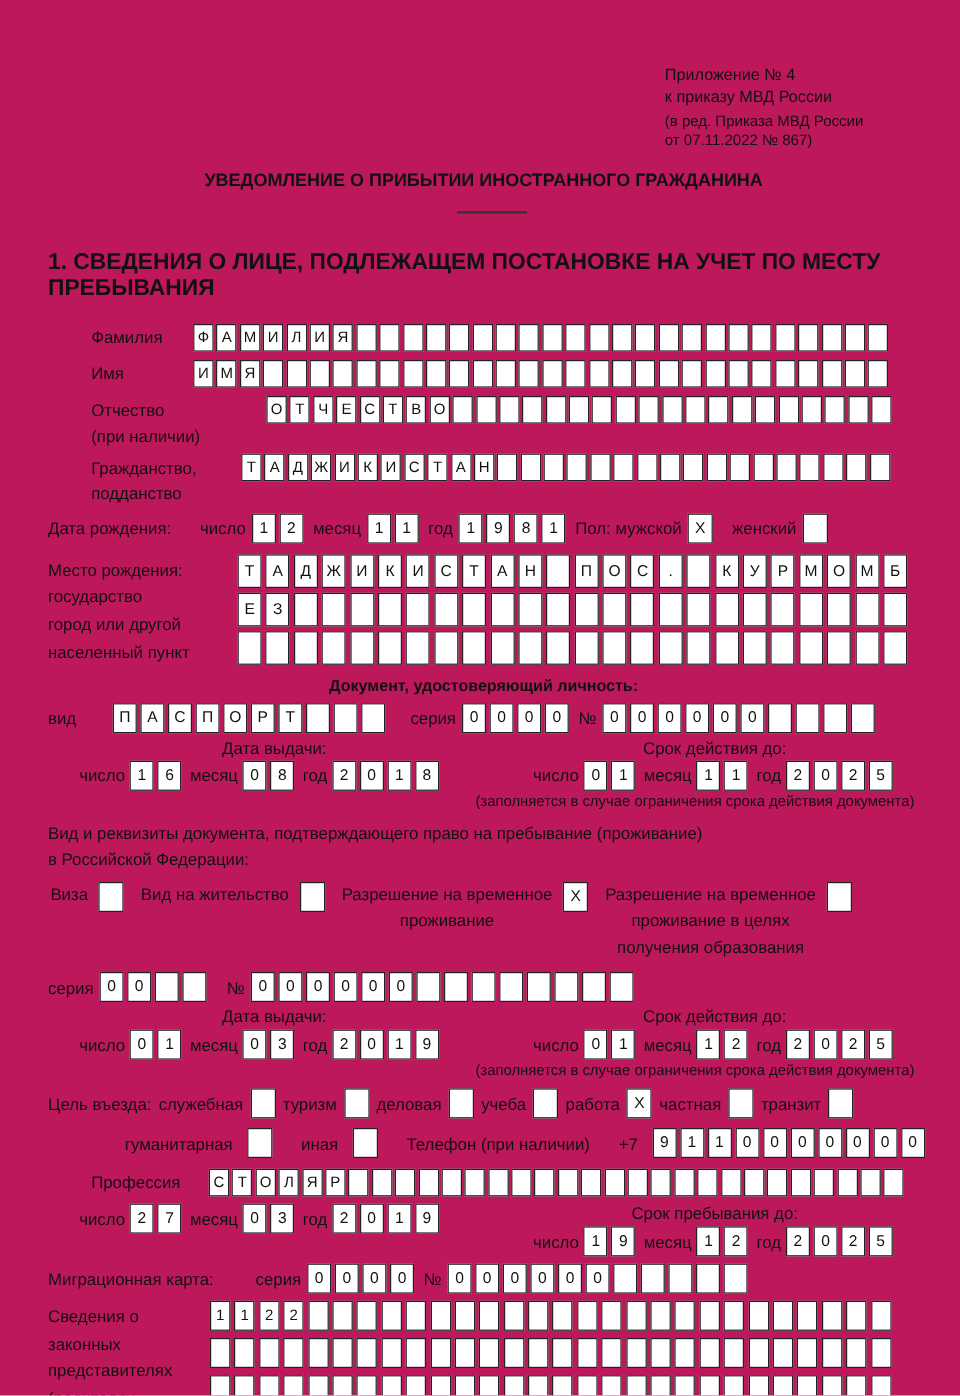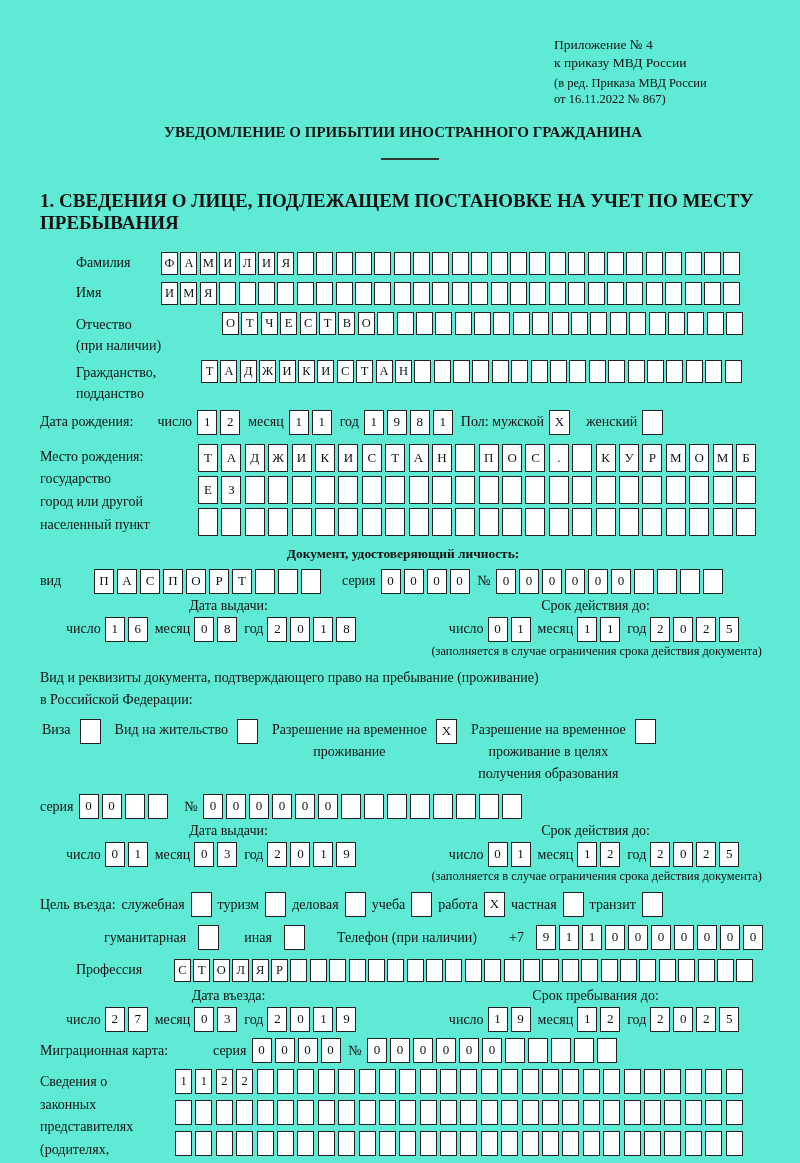--- a/index.html
+++ b/index.html
@@ -1,19 +1,19 @@
 <!DOCTYPE html>
 <html lang="ru"><head>
 <meta charset="utf-8">
 <style>
   html,body{margin:0;padding:0;background:#e8e8e8;}
   .page{
-    width:800px;height:1163px;margin:0 auto;background:#5eead4;color:#111;
-    font-family:Liberation Serif, serif;font-size:14px;
-    box-sizing:border-box;padding:36px 34px 0 40px;overflow:hidden;position:relative;
+    width:800px;height:1163px;margin:0 auto;background:#be185d;color:#111;
+    font-family:Liberation Sans, sans-serif;font-size:14px;
+    box-sizing:border-box;padding:54px 34px 0 40px;overflow:hidden;position:relative;
   }
   
   .hdr{margin-left:auto;width:212px;line-height:1.32;font-size:13.5px;}
   .hdr .ed{font-size:12.5px;margin-top:3px;line-height:1.3;}
   .forma{text-align:right;font-weight:bold;font-size:14.5px;margin:14px 28px 0 0;letter-spacing:.5px;}
   
   .title{text-align:center;font-weight:bold;font-size:15px;margin-top:14px;line-height:1.55;}
   .title .l2 .blank{display:inline-block;width:58px;border-bottom:2px solid #333;height:14px;margin-left:14px;}
   .sect{font-weight:bold;font-size:19px;margin-top:22px;margin-bottom:18px;text-align:left;}
   
@@ -52,21 +52,21 @@
 </head>
 <body>
 
 <div class="page">
 
   <div class="hdr">
     <div>Приложение № 4</div>
     <div>к приказу МВД России</div>
     <div class="ed">
       <div>(в ред. Приказа МВД России</div>
-      <div>от 16.11.2022 № 867)</div>
+      <div>от 07.11.2022 № 867)</div>
     </div>
   </div>
 
   <div class="title">
     <div>УВЕДОМЛЕНИЕ О ПРИБЫТИИ ИНОСТРАННОГО ГРАЖДАНИНА</div>
     <div class="l2"><span class="blank"></span></div>
   </div>
 
   <div class="sect">1. СВЕДЕНИЯ О ЛИЦЕ, ПОДЛЕЖАЩЕМ ПОСТАНОВКЕ НА УЧЕТ ПО МЕСТУ ПРЕБЫВАНИЯ</div>
 
@@ -595,21 +595,20 @@
         <span class="cell"></span>
         <span class="cell"></span>
         <span class="cell"></span>
         <span class="cell"></span>
         <span class="cell"></span>
       </div>
   </div>
 
   <div class="dblock" style="margin-bottom:6px">
     <div class="dcol" style="margin-left:26px;width:330px">
-      <div class="dhead">Дата въезда:</div>
       <div class="drow">
         <span>число</span>
         <span class="cells md">
             <span class="cell">2</span>
             <span class="cell">7</span>
           </span>
         <span>месяц</span>
         <span class="cells md">
             <span class="cell">0</span>
             <span class="cell">3</span>

